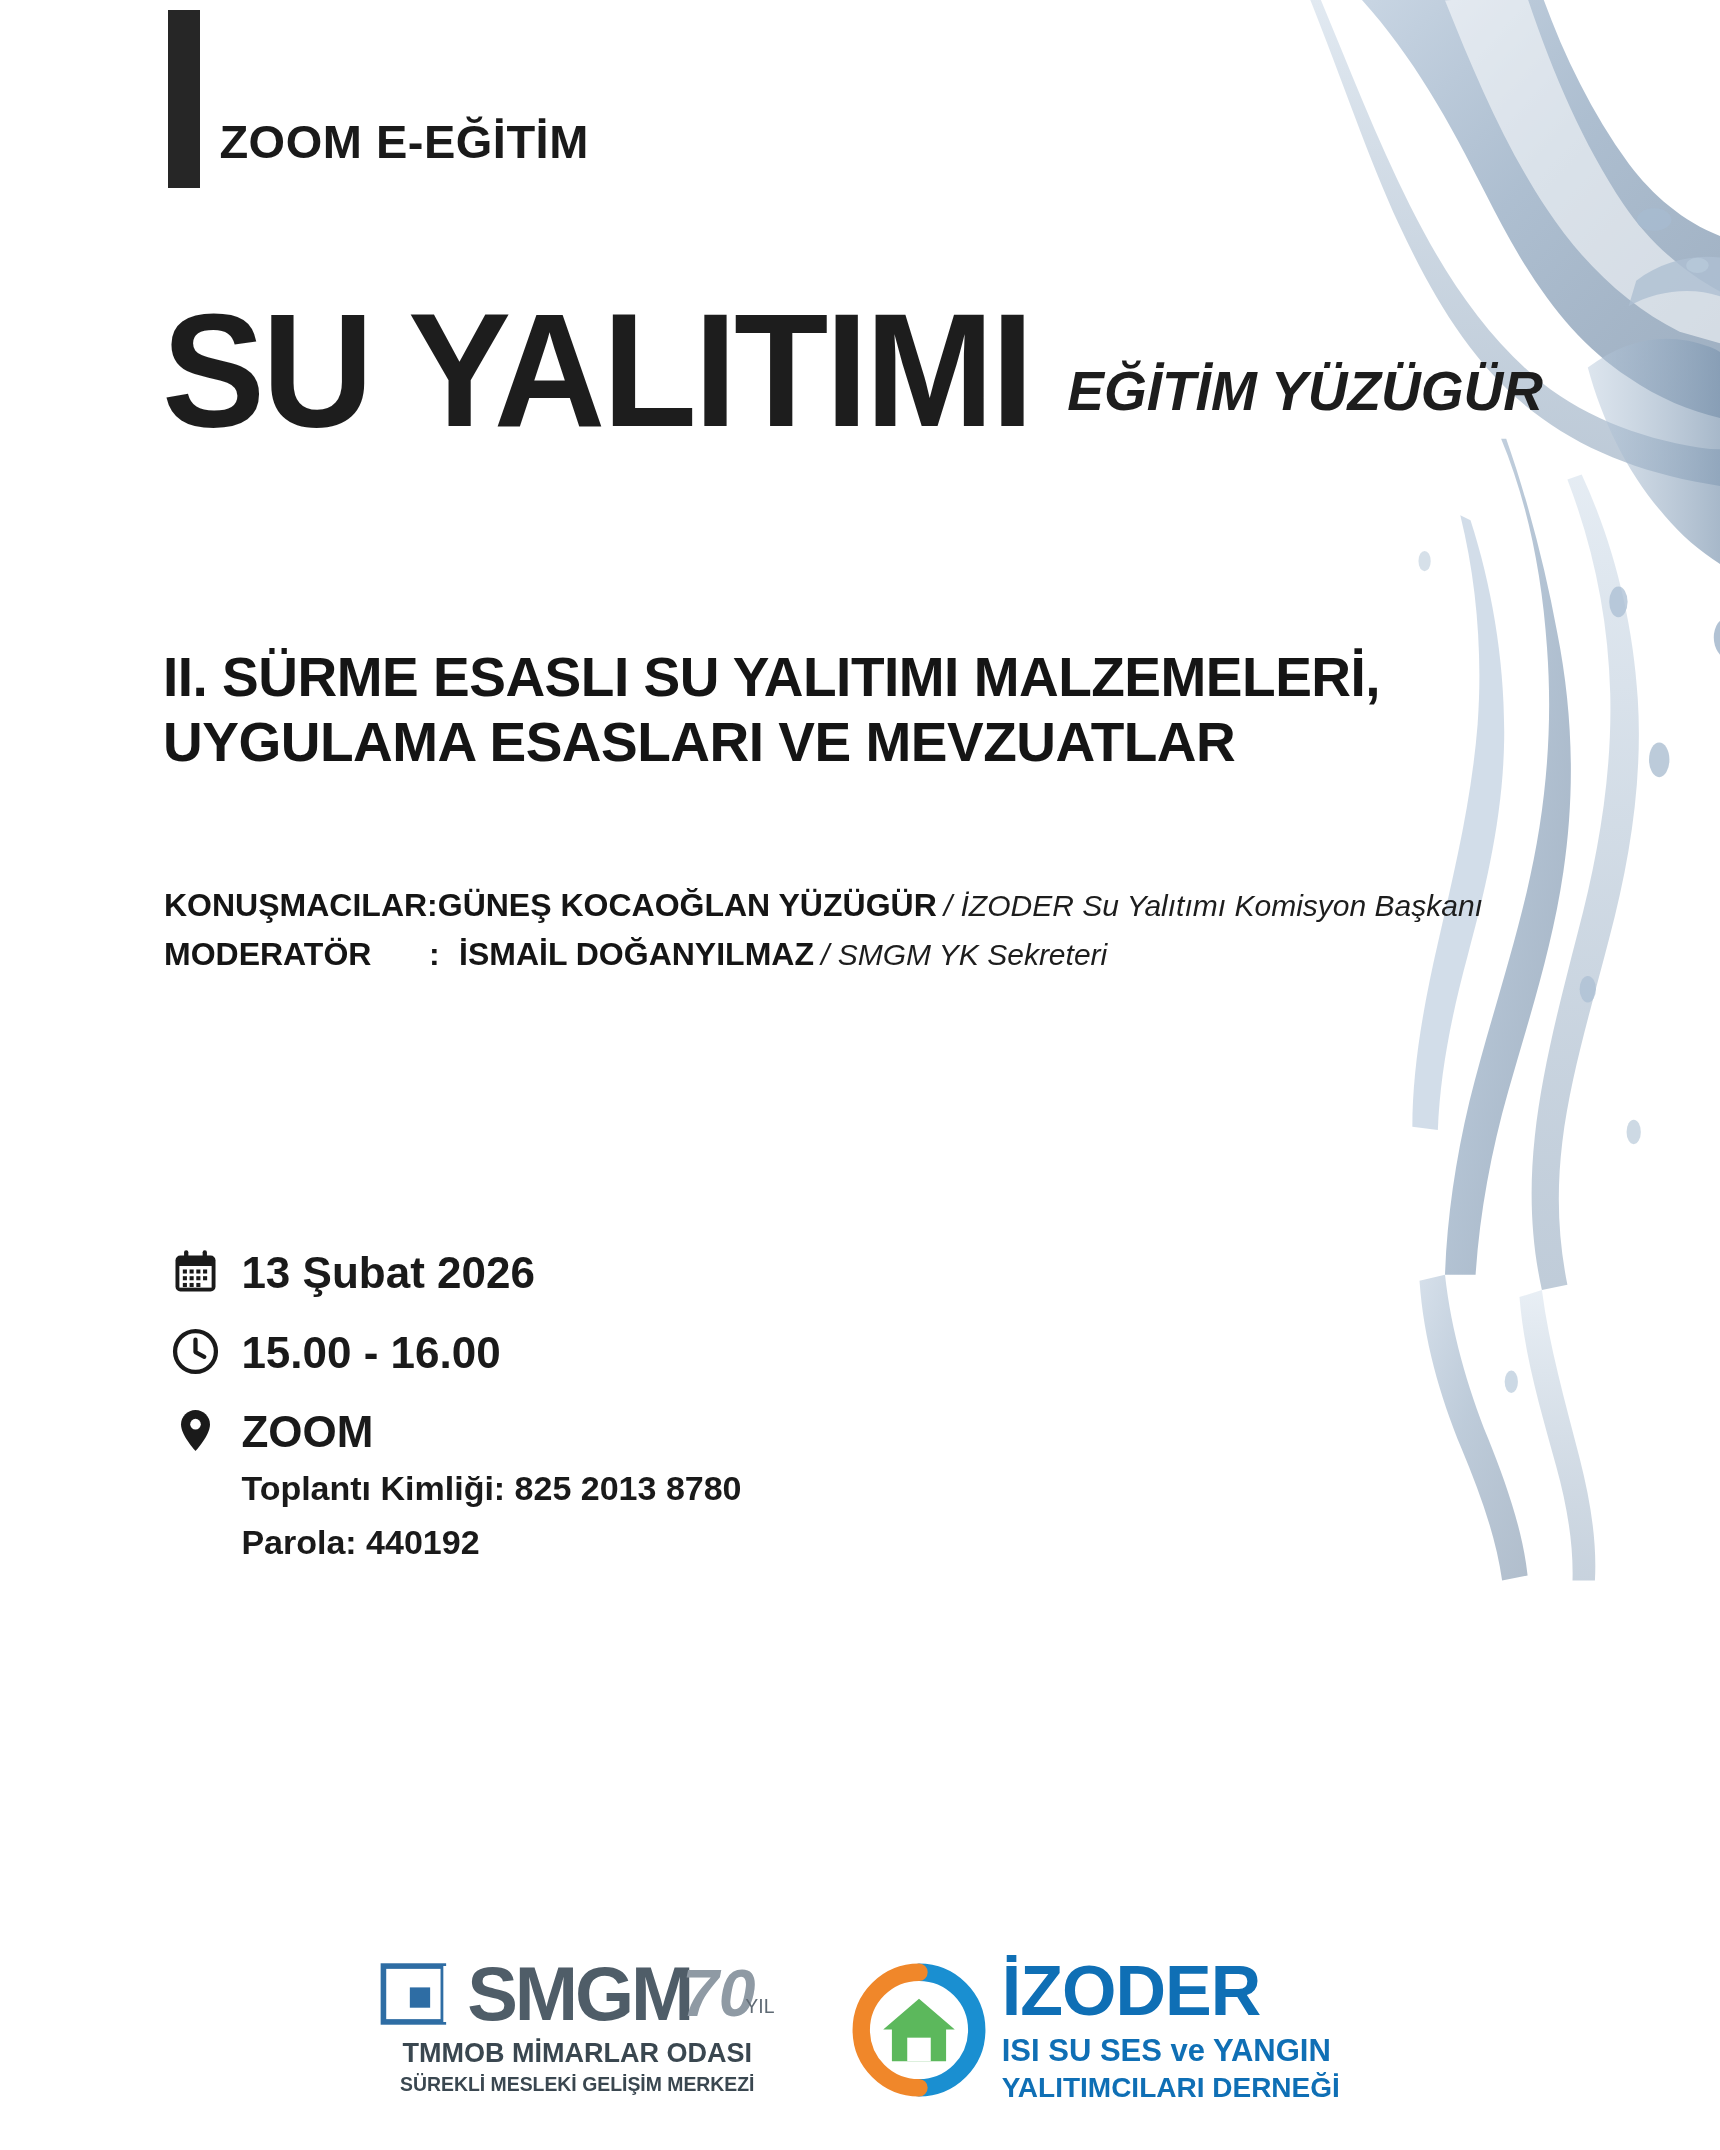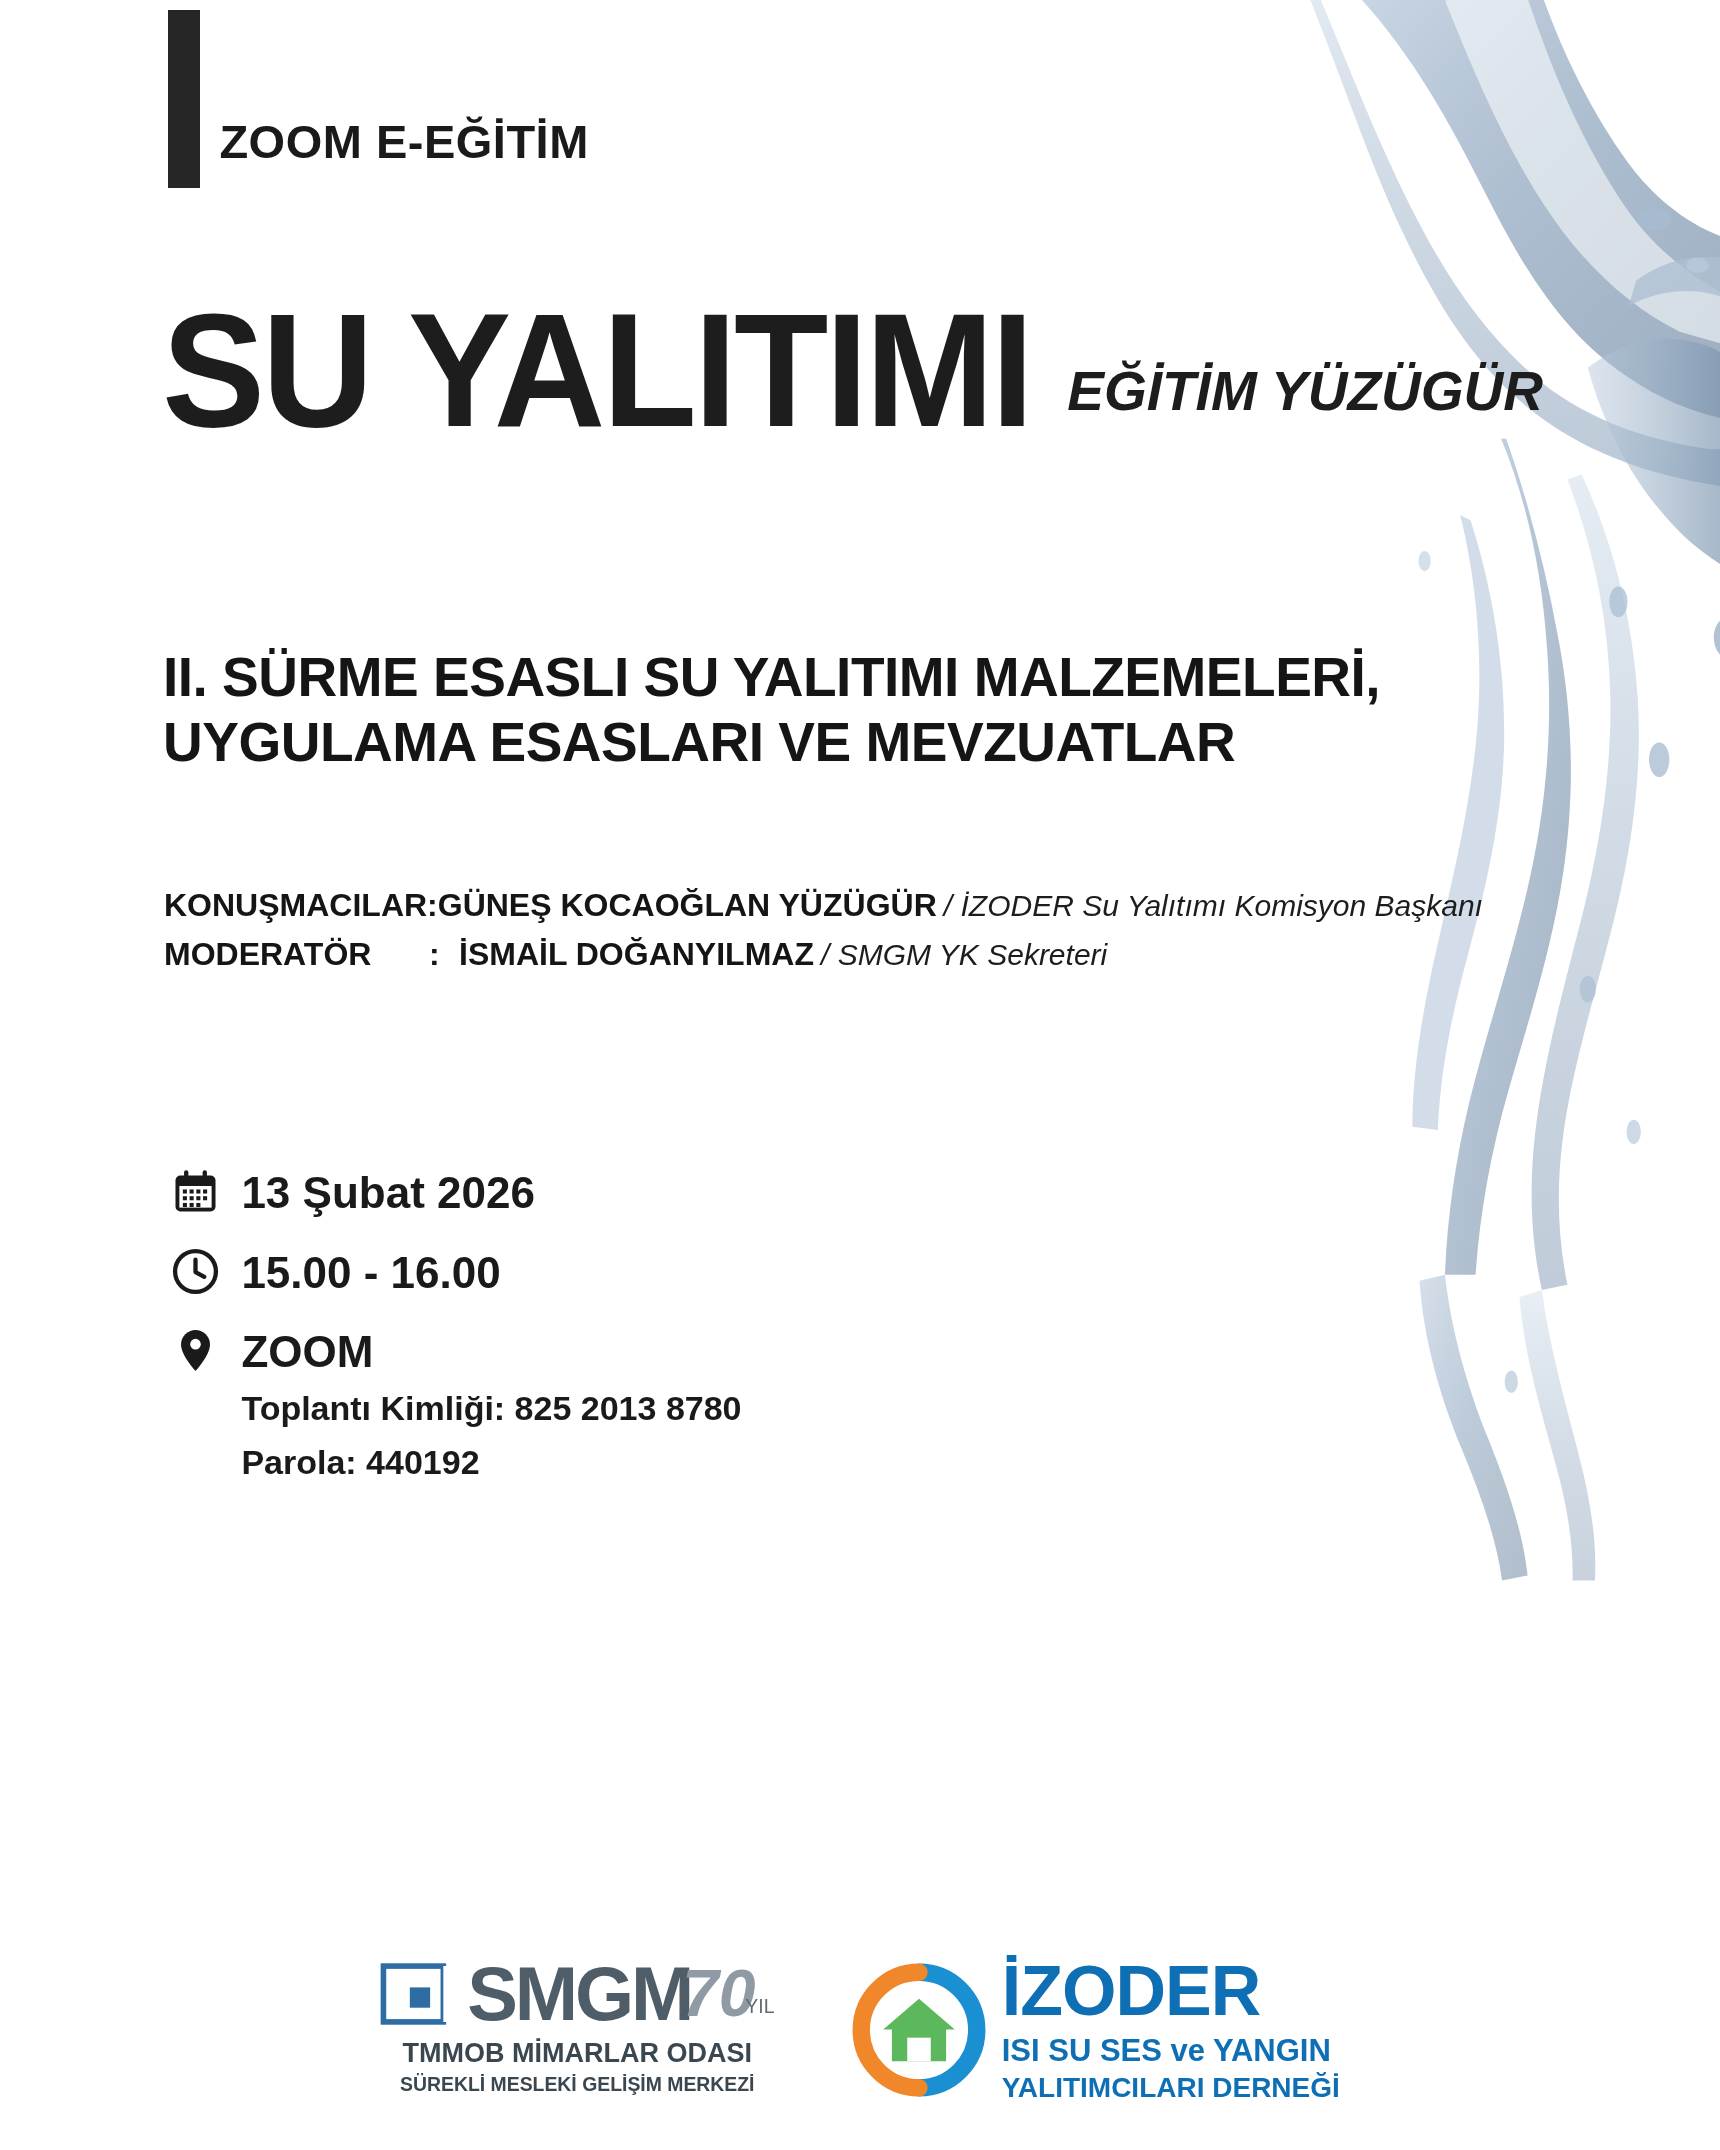--- a/index.html
+++ b/index.html
@@ -138,21 +138,21 @@
     font-weight: 400;
     color: #1d1d1d;
     margin-left: 7.1px;
     font-size: 30px;
   }
 
   
   .details {
     position: absolute;
     left: 168px;
-    top: 1164px;
+    top: 1244px;
     z-index: 3;
   }
   .detail-row {
     display: flex;
     align-items: flex-start;
     margin-bottom: 24.5px;
   }
   .detail-icon {
     width: 55px;
     height: 55px;

